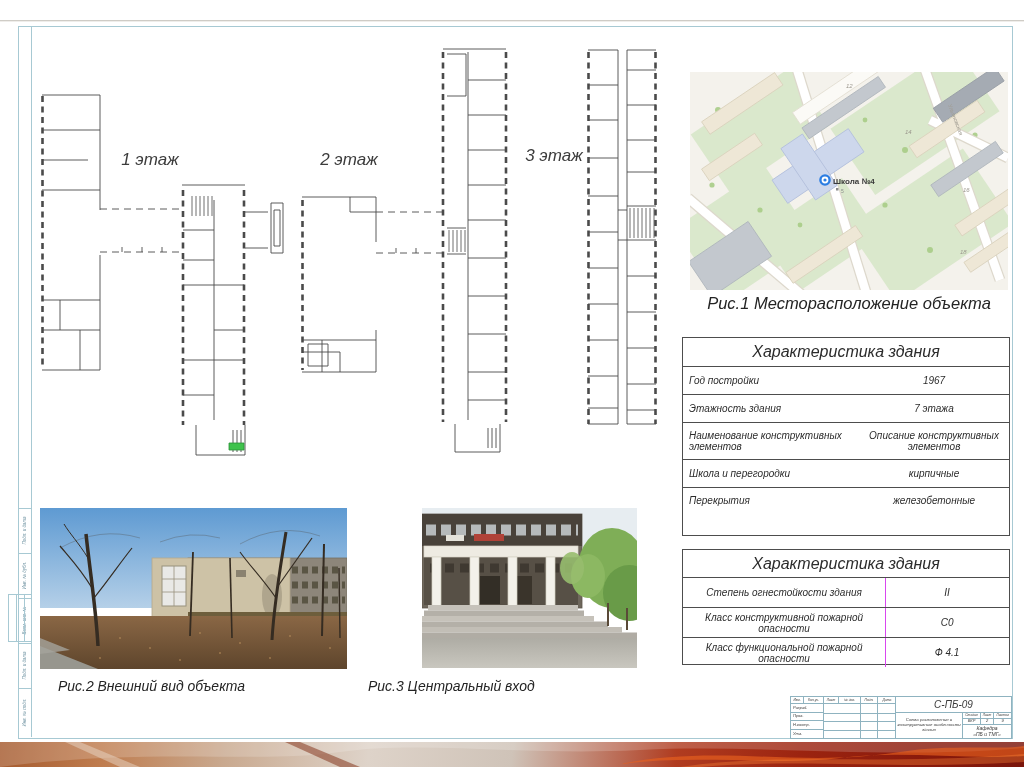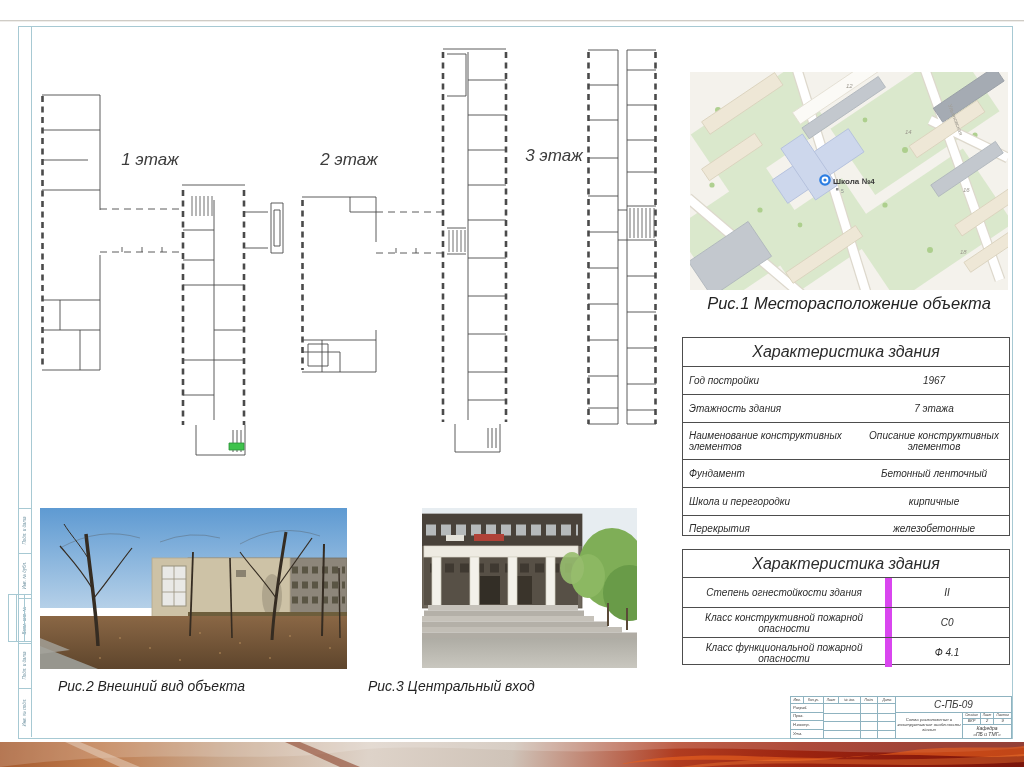--- a/index.html
+++ b/index.html
@@ -22,21 +22,21 @@
   .floor-label{position:absolute;width:80px;text-align:center;font-size:17px;font-style:italic;color:#3c3c3c;}
   .caption{position:absolute;font-style:italic;color:#242424;white-space:nowrap;}
   .cap-big{font-size:16.5px;}
   .cap-small{font-size:15px;transform:scaleX(.93);transform-origin:left;}
   
   .tbl{position:absolute;border:1px solid #4d4d4d;font-style:italic;font-size:10px;color:#2c2c2c;background:#fff;}
   .tbl-title{display:flex;align-items:center;justify-content:center;font-size:16px;}
   .trow{position:relative;border-top:1px solid #4d4d4d;}
   .tlabel{position:absolute;left:6px;top:0;bottom:0;display:flex;align-items:center;max-width:55%;line-height:1.15;}
   .tval{position:absolute;right:0;top:0;bottom:0;width:46%;display:flex;align-items:center;justify-content:center;text-align:center;line-height:1.15;}
-  .fl{position:absolute;left:0;top:0;bottom:0;width:62%;border-right:7px solid #d946ef;display:flex;align-items:center;justify-content:center;text-align:center;}
+  .fl{position:absolute;left:0;top:0;bottom:0;width:62%;border-right:1px solid #d946ef;display:flex;align-items:center;justify-content:center;text-align:center;}
   .fv{position:absolute;right:0;top:0;bottom:0;width:38%;display:flex;align-items:center;justify-content:center;}
   
   .tb{position:absolute;left:790px;top:696px;width:220px;height:41px;border:1px solid #8fb3c0;
       font-style:italic;color:#3a3a3a;background:#fff;}
   .tb .cell{position:absolute;border-color:#8fb3c0;border-style:solid;border-width:0;box-sizing:border-box;
             display:flex;align-items:center;justify-content:center;text-align:center;line-height:1.1;font-style:italic;}
   
   svg{display:block;}
   .banner{position:absolute;left:0;top:742px;width:1024px;height:25px;
           background:linear-gradient(95deg,#a55a2e 0%,#bf7c4e 10%,#c9a98f 22%,#ded3c9 36%,#cfc3b8 50%,#b03c20 66%,#9c2410 78%,#8a1a0c 90%,#7a150b 100%);}
@@ -209,24 +209,20 @@
         <div class="tlabel">Год постройки</div>
         <div class="tval">1967</div>
       </div>
     <div class="trow" style="height:27px">
         <div class="tlabel">Этажность здания</div>
         <div class="tval">7 этажа</div>
       </div>
     <div class="trow" style="height:36px">
         <div class="tlabel">Наименование конструктивных элементов</div>
         <div class="tval">Описание конструктивных элементов</div>
-      </div>
-    <div class="trow" style="height:27px">
-        <div class="tlabel">Фундамент</div>
-        <div class="tval">Бетонный ленточный</div>
       </div>
     <div class="trow" style="height:27px">
         <div class="tlabel">Школа и перегородки</div>
         <div class="tval">кирпичные</div>
       </div>
     <div class="trow" style="height:25px">
         <div class="tlabel">Перекрытия</div>
         <div class="tval">железобетонные</div>
       </div>
   </div>

